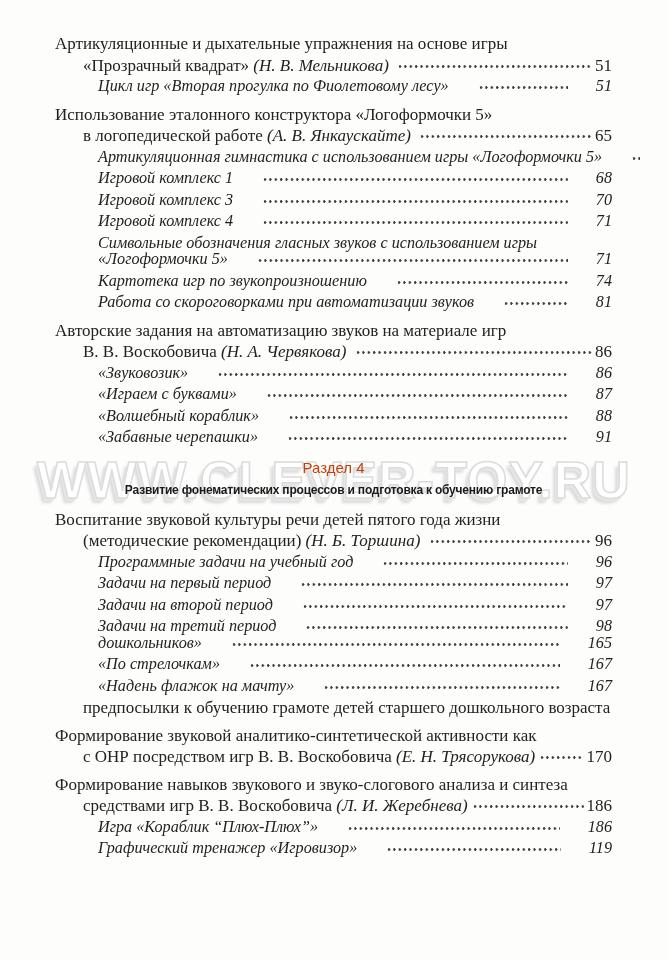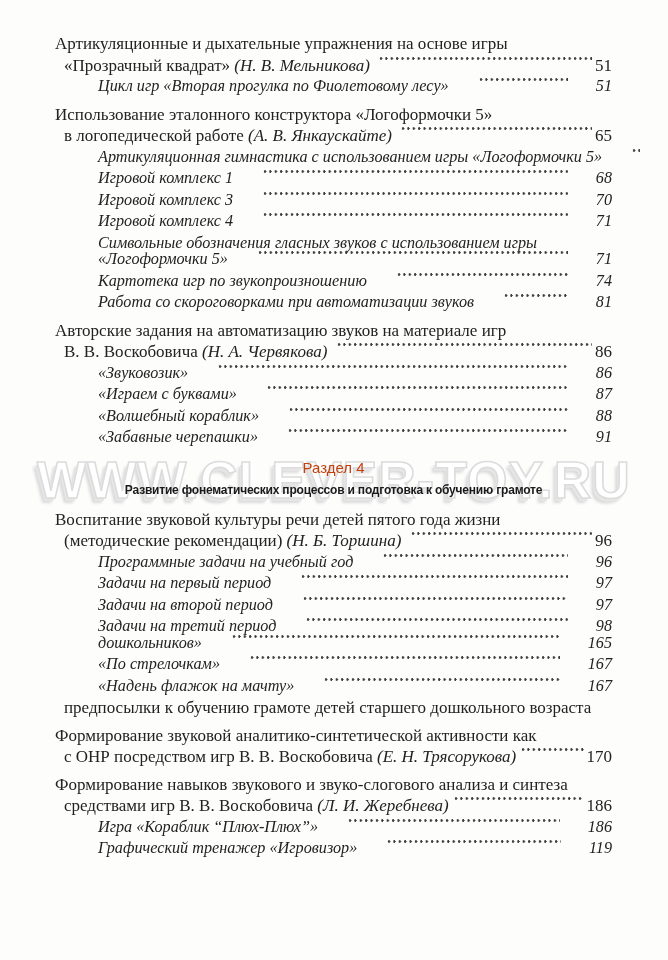--- a/index.html
+++ b/index.html
@@ -10,27 +10,27 @@
     background:#fdfdfc;
     font-family:"Liberation Serif", serif;
     color:#222222;
     box-sizing:border-box;
     padding:33px 56px 0 55px;
     overflow:hidden;
   }
   .toc{position:relative;z-index:2;}
   .line{
     display:flex;
-    align-items:flex-start;
+    align-items:center;
     font-size:17px;
     line-height:21.5px;
     white-space:pre;
   }
   .ind0{margin-left:0;}
-  .ind1{margin-left:9px;}
+  .ind1{margin-left:28px;}
   .ind2{margin-left:43px;font-style:italic;font-size:16.2px;gap:25px;}
   .gap-entry{margin-top:6px;}
   .gap-tight{margin-top:-5px;}
   .it{font-style:italic;}
   .txt{flex:0 1 auto;}
   .leader{
     flex:1 1 auto;
     min-width:8px;
     height:5px;
     margin:0 3px 0 5px;

